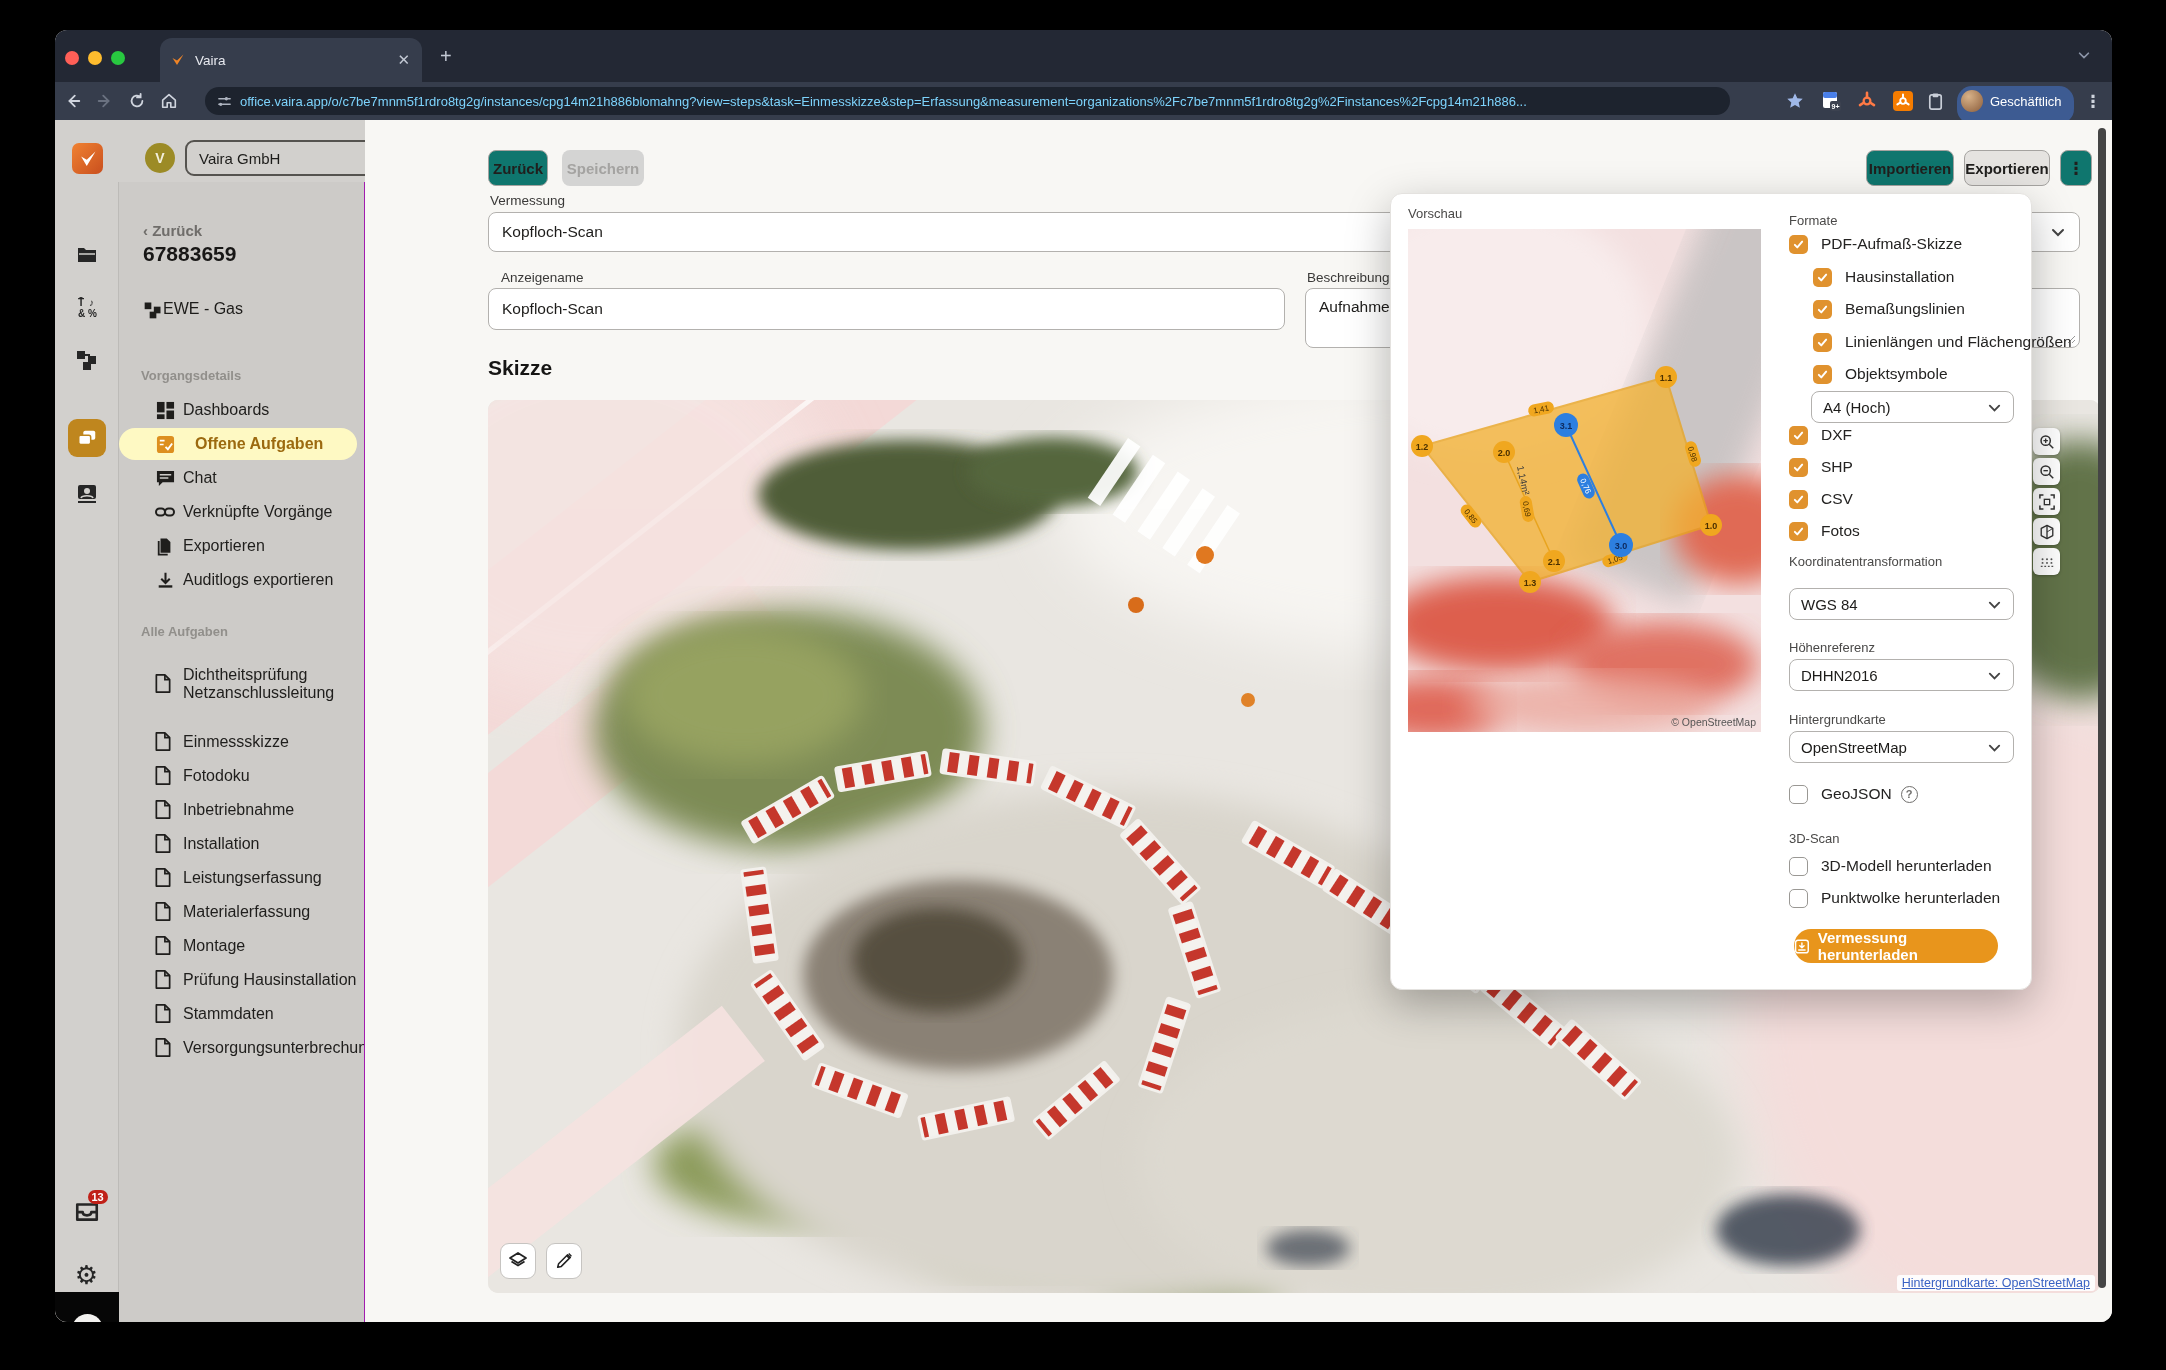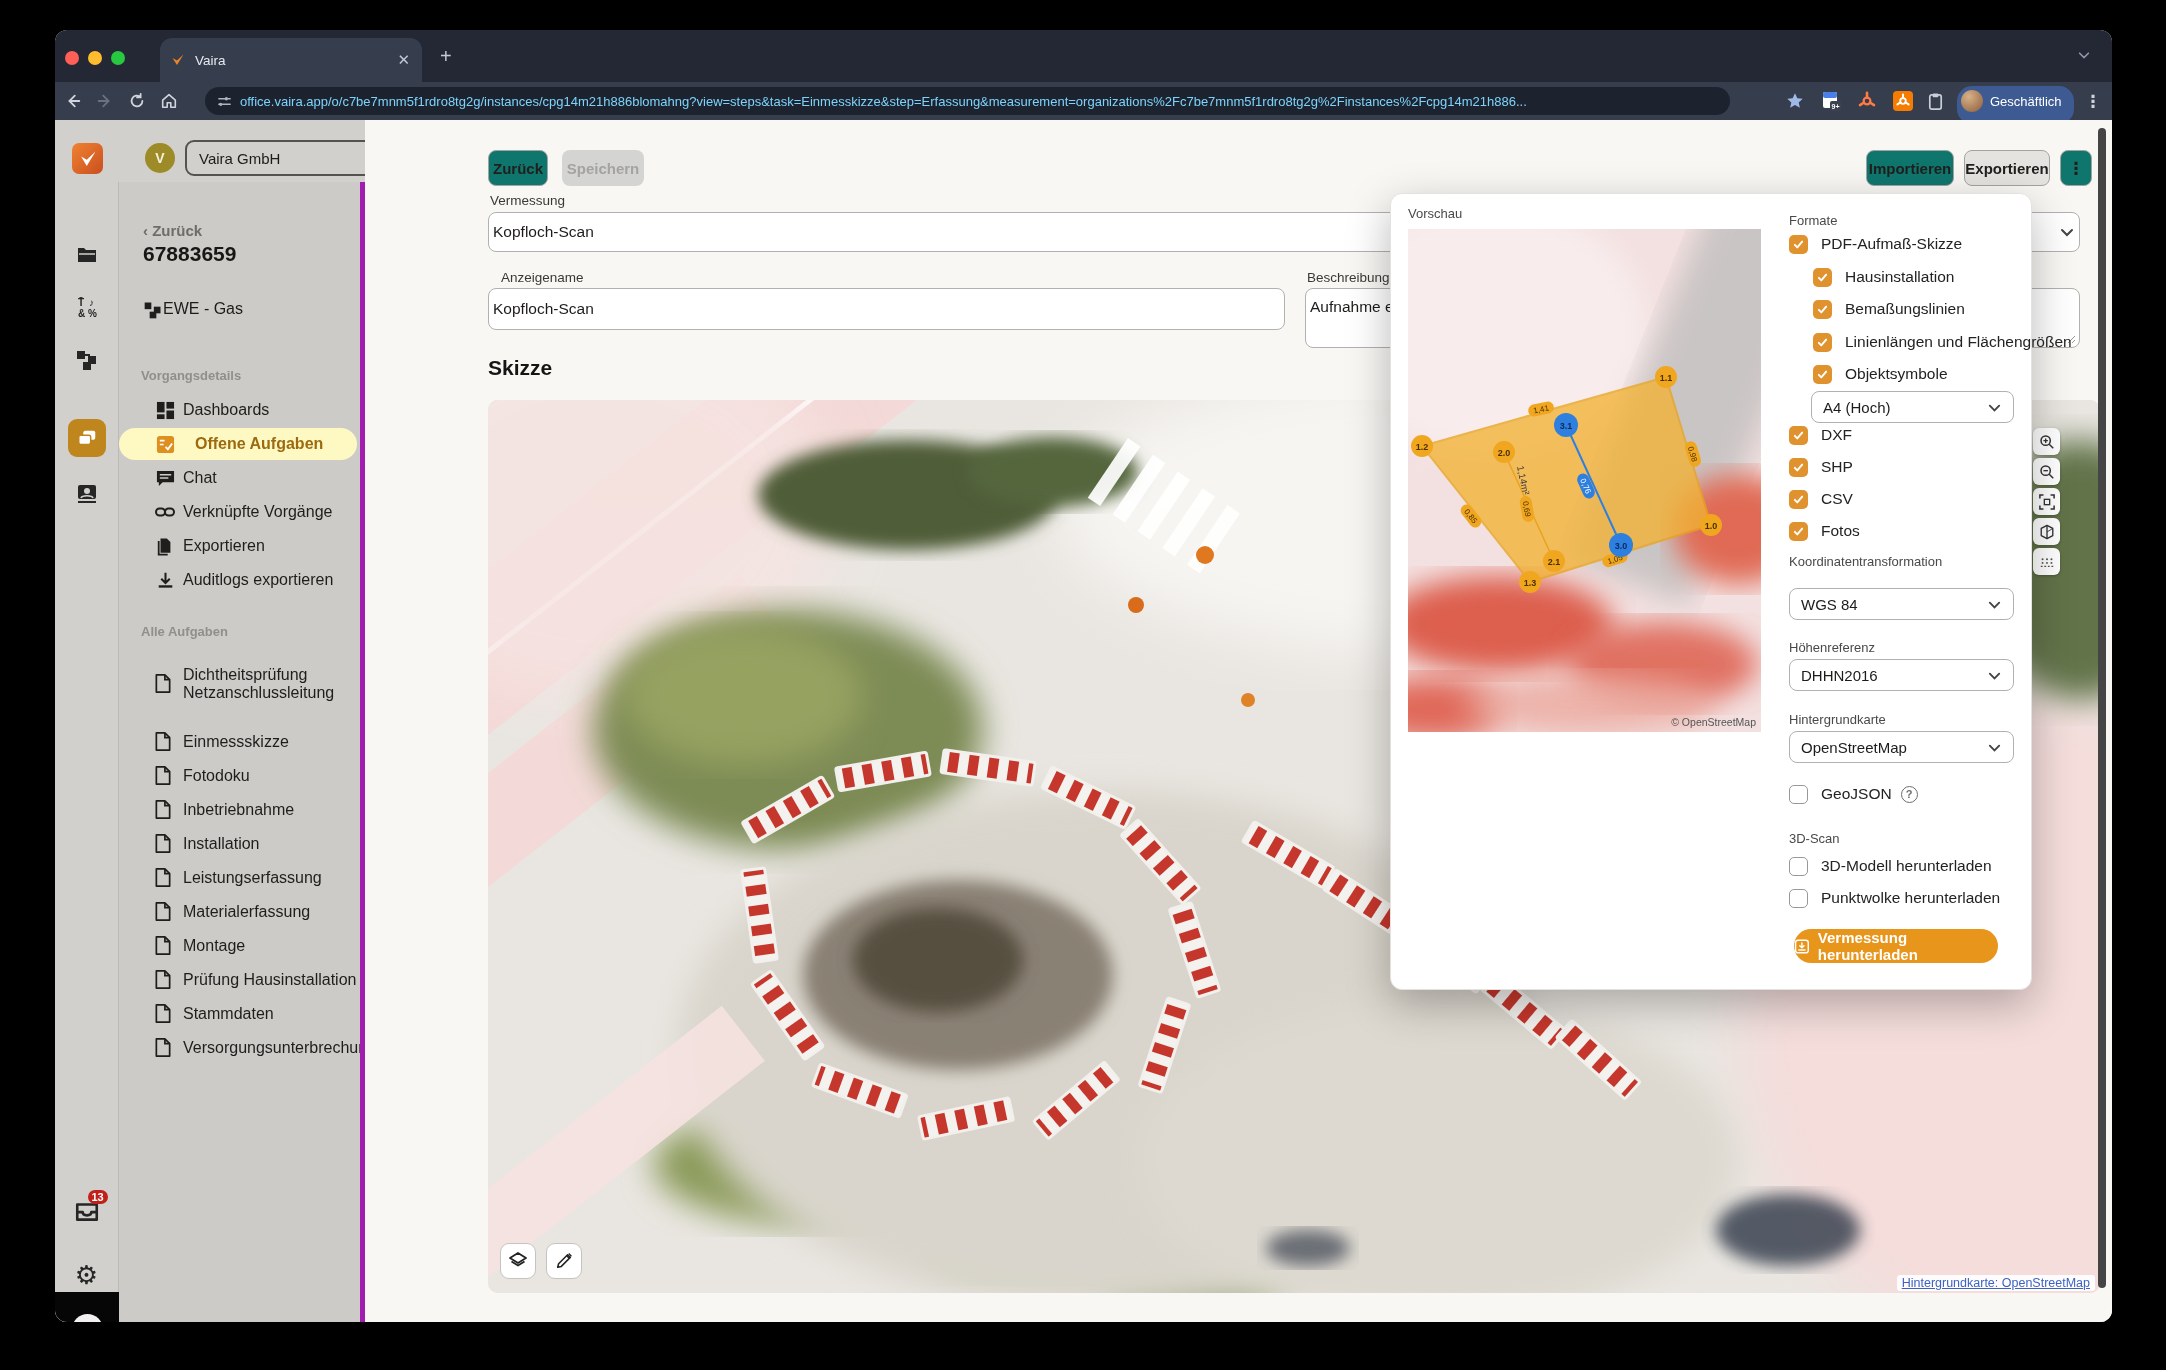--- a/index.html
+++ b/index.html
@@ -34,42 +34,42 @@
   #rail-black{position:absolute;left:0;top:1110px;width:64px;height:92px;background:#060606;}
   #help-btn{position:absolute;left:17px;top:22px;width:31px;height:31px;border-radius:50%;background:#f2f1ef;
     display:flex;align-items:center;justify-content:center;font-weight:bold;font-size:17px;color:#3a3a3a;}
   #logo{position:absolute;left:17px;top:23px;width:31px;height:31px;border-radius:7px;
     background:linear-gradient(135deg,#f08232,#c94f1e);display:flex;align-items:center;justify-content:center;}
   #org-avatar{position:absolute;left:90px;top:23px;width:30px;height:30px;border-radius:50%;background:#9c8b26;
     color:#f2efdc;font-size:14px;font-weight:bold;display:flex;align-items:center;justify-content:center;}
   #org-select{position:absolute;left:130px;top:20px;width:212px;height:36px;border:2px solid #55534f;border-radius:9px;
     box-sizing:border-box;display:flex;align-items:center;justify-content:space-between;padding:0 12px;}
   #org-select span{font-size:15px;color:#1d1c1a;}
-  #panel{position:absolute;left:64px;top:62px;width:246px;height:1140px;background:#cdcbc8;border-right:5px solid #a21caf;box-sizing:border-box;overflow:hidden;}
+  #panel{position:absolute;left:64px;top:62px;width:246px;height:1140px;background:#cdcbc8;border-right:1px solid #a21caf;box-sizing:border-box;overflow:hidden;}
   .p-back{position:absolute;left:24px;top:40px;color:#6f6d6a;font-size:15px;font-weight:bold;}
   .p-num{position:absolute;left:24px;top:60px;color:#181716;font-size:21px;font-weight:bold;}
   .p-wf{position:absolute;left:24px;top:118px;display:flex;align-items:flex-start;color:#1d1c1a;font-size:16px;}
   .sect{position:absolute;left:22px;color:#918f8b;font-size:13px;font-weight:bold;}
   .nav-item{position:absolute;left:0;width:246px;height:32px;display:flex;align-items:center;}
   .nav-item .ic{width:20px;height:20px;margin-left:36px;display:flex;align-items:center;justify-content:center;flex:none;}
   .nav-item .lb{margin-left:8px;font-size:16px;color:#1f1e1c;white-space:nowrap;}
   .nav-item.active{background:#fef9c3;border-radius:17px;width:238px;gap:12px;}
   .nav-item.active .lb{color:#9c6a10;font-weight:bold;}
   .task-item{position:absolute;left:0;width:246px;display:flex;align-items:center;}
   .task-item .ic{width:18px;height:20px;margin-left:36px;flex:none;}
   .task-item .lb{margin-left:10px;font-size:16px;color:#1f1e1c;white-space:nowrap;}
   .task-item .lb.wrap{white-space:normal;line-height:18px;width:178px;}
   
   #main{position:absolute;left:310px;top:0;width:1747px;height:1202px;background:#f8f7f4;}
   .btn{position:absolute;height:36px;border-radius:8px;font-size:15px;font-weight:bold;display:flex;align-items:center;justify-content:center;box-sizing:border-box;background:#0f766e;border:1.5px solid #a5a3a0;color:#201f1d;}
   .btn.disabled{background:#d4d4d3;border:none;color:#a4a3a1;}
   .btn.toned{background:#e5e3e0;}
   .flabel{position:absolute;font-size:13.5px;color:#3a3938;}
   .field{position:absolute;background:#fff;border:1.5px solid #b3b1ae;border-radius:8px;box-sizing:border-box;
-    display:flex;align-items:center;padding:0 4px;font-size:15.5px;color:#1d1c1a;}
+    display:flex;align-items:center;padding:0 13px;font-size:15.5px;color:#1d1c1a;}
   .field .chev{margin-left:auto;}
   #beschreibung-field{align-items:flex-start;padding-top:9px;}
   #skizze-h{position:absolute;left:123px;top:236px;font-size:21px;font-weight:bold;color:#161514;}
   #map{position:absolute;left:123px;top:280px;width:1612px;height:893px;border-radius:10px;overflow:hidden;background:#e9e6e1;}
   .mapbtn{position:absolute;width:36px;height:36px;background:#fff;border:1.5px solid #c6c4c1;border-radius:9px;box-sizing:border-box;display:flex;align-items:center;justify-content:center;}
   #map-link{position:absolute;right:5px;bottom:2px;background:rgba(255,255,255,.9);padding:1px 5px;font-size:12.5px;color:#3b63c4;text-decoration:underline;border-radius:3px;}
   .mapctl{position:absolute;left:1668px;width:27px;height:27px;background:#fff;border-radius:6px;box-shadow:0 1px 3px rgba(0,0,0,.25);display:flex;align-items:center;justify-content:center;}
   #vscroll{position:absolute;left:1733px;top:8px;width:8px;height:1160px;border-radius:4px;background:#454545;}
   
   #popover{position:absolute;left:1025px;top:73px;width:640px;height:795px;background:#fff;border-radius:12px;

